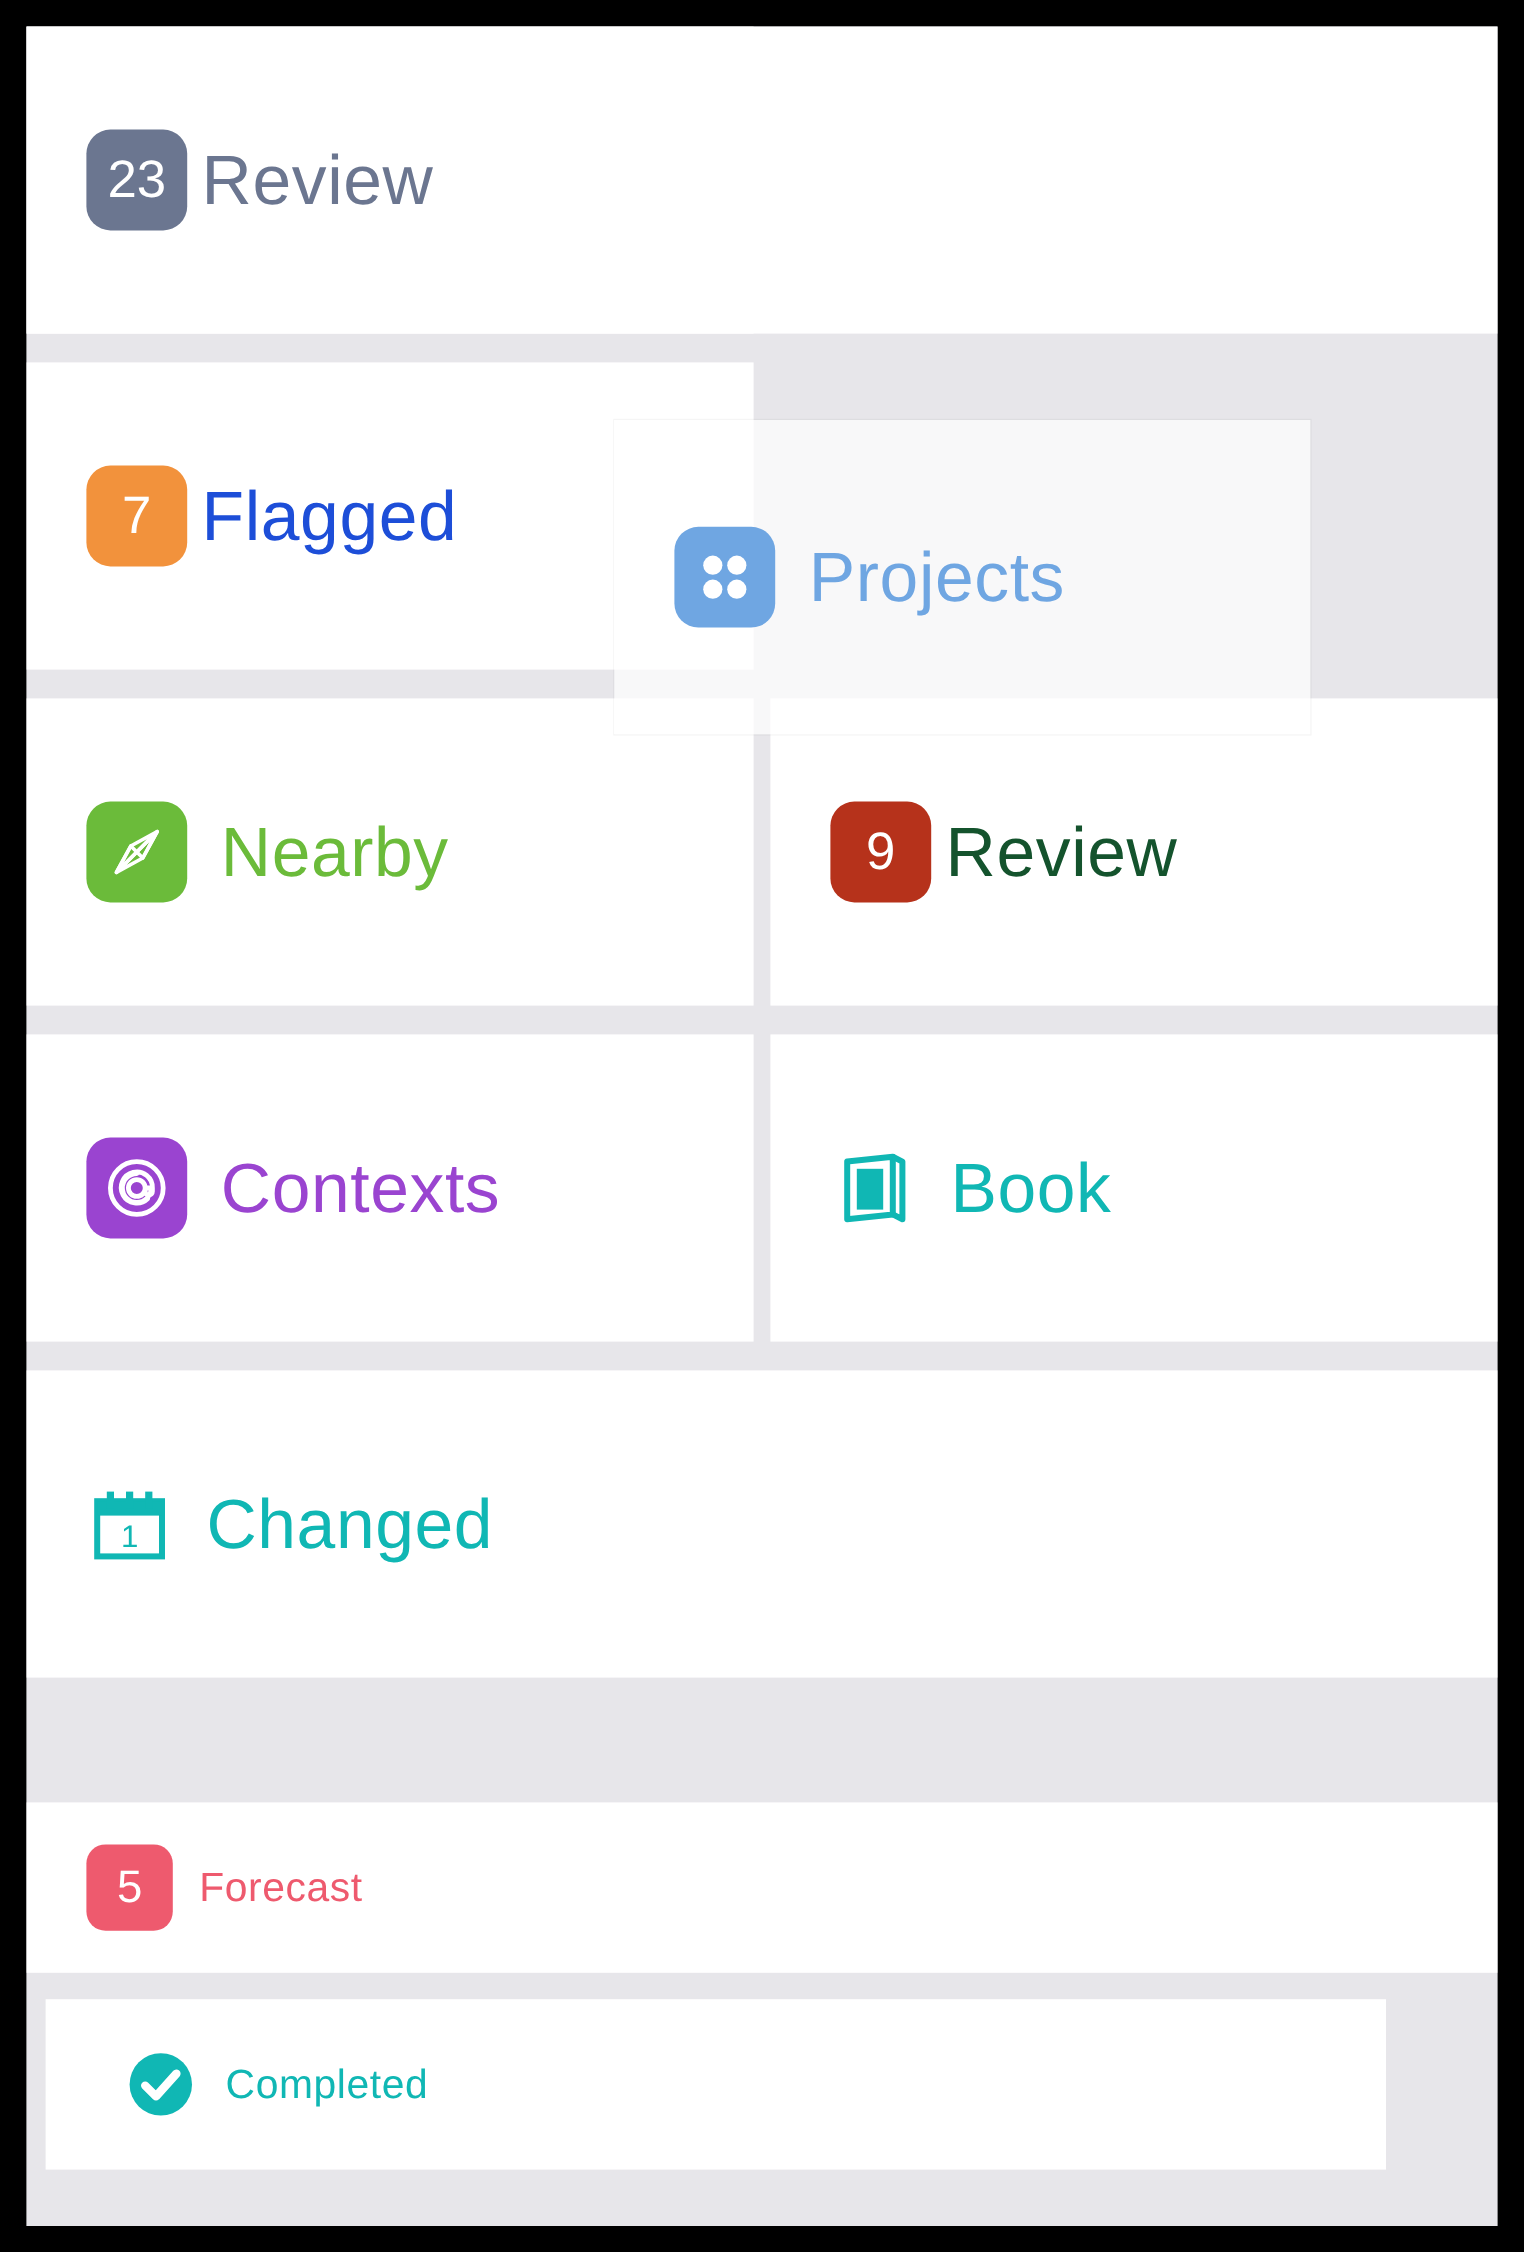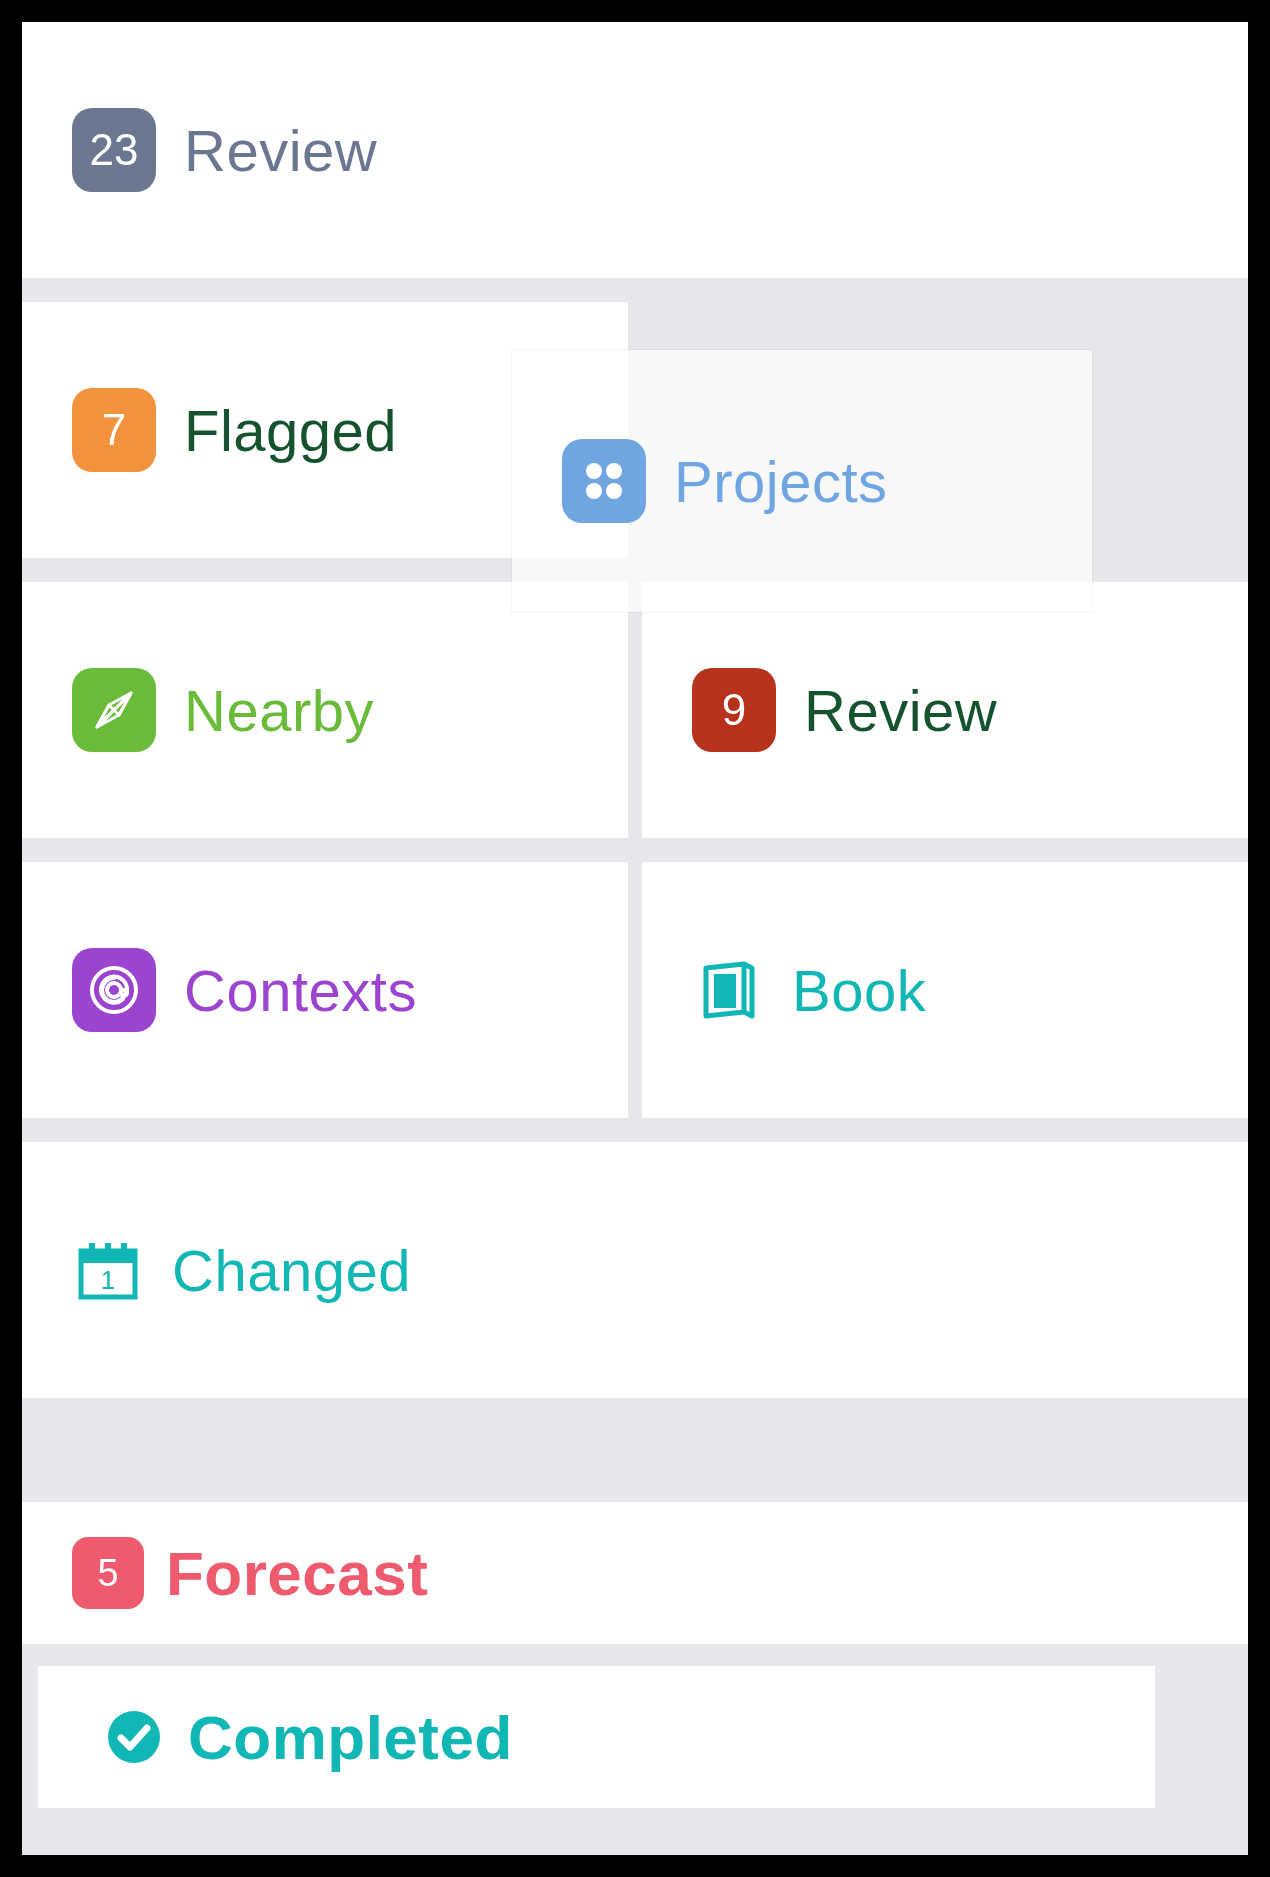--- a/index.html
+++ b/index.html
@@ -26,39 +26,39 @@
   .badge {
     width: 84px; height: 84px;
     border-radius: 20px;
     display: flex;
     align-items: center;
     justify-content: center;
     color: #fff;
     font-size: 44px;
     font-weight: 400;
     flex-shrink: 0;
-    margin-right: 28px;
+    margin-right: 12px;
   }
   .badge.sm {
     width: 72px; height: 72px;
     border-radius: 16px;
     font-size: 38px;
     margin-right: 22px;
   }
   .iconbox {
     width: 84px; height: 84px;
     border-radius: 20px;
     display: flex;
     align-items: center;
     justify-content: center;
     flex-shrink: 0;
     margin-right: 28px;
   }
   .label { font-size: 58px; letter-spacing: 0.5px; }
-  .label.sm { font-size: 62px; font-weight: bold; }
+  .label.sm { font-size: 34px; }
 
   
   #tile-inbox    { left: 0;   top: 0;    width: 1226px; height: 256px; }
   #tile-flagged  { left: 0;   top: 280px; width: 606px;  height: 256px; }
   #tile-projects-slot { left: 620px; top: 280px; width: 606px; height: 256px; background:#fff; }
   #tile-nearby   { left: 0;   top: 560px; width: 606px;  height: 256px; }
   #tile-review   { left: 620px; top: 560px; width: 606px; height: 256px; }
   #tile-contexts { left: 0;   top: 840px; width: 606px;  height: 256px; }
   #tile-book     { left: 620px; top: 840px; width: 606px; height: 256px; }
   #tile-changed  { left: 0;   top: 1120px; width: 1226px; height: 256px; }
@@ -80,21 +80,21 @@
     left: 490px; top: 328px;
     width: 580px; height: 262px;
     padding-left: 50px;
     background: rgba(255,255,255,0.72);
     box-shadow: 0 0 0 1px rgba(0,0,0,0.04);
     z-index: 50;
   }
 
   
   .c-inbox    { color:#6b7690; } .b-inbox    { background:#6b7690; }
-  .c-flagged  { color:#14532d; } .b-flagged  { background:#f2923c; }
+  .c-flagged  { color:#1d4ed8; } .b-flagged  { background:#f2923c; }
   .c-projects { color:#6fa6e2; } .b-projects { background:#6fa6e2; }
   .c-nearby   { color:#6bbb3a; } .b-nearby   { background:#6bbb3a; }
   .c-review   { color:#14532d; } .b-review   { background:#b6321b; }
   .c-contexts { color:#9a44d0; } .b-contexts { background:#9a44d0; }
   .c-teal     { color:#10b7b4; }
   .c-forecast { color:#ee5a6e; } .b-forecast { background:#ee5a6e; }
 
   .plainicon { width:72px; height:72px; display:flex; align-items:center; justify-content:center; flex-shrink:0; margin-right:28px; }
   .plainicon.sm { width:64px; height:64px; margin-right:22px; }
 </style>

